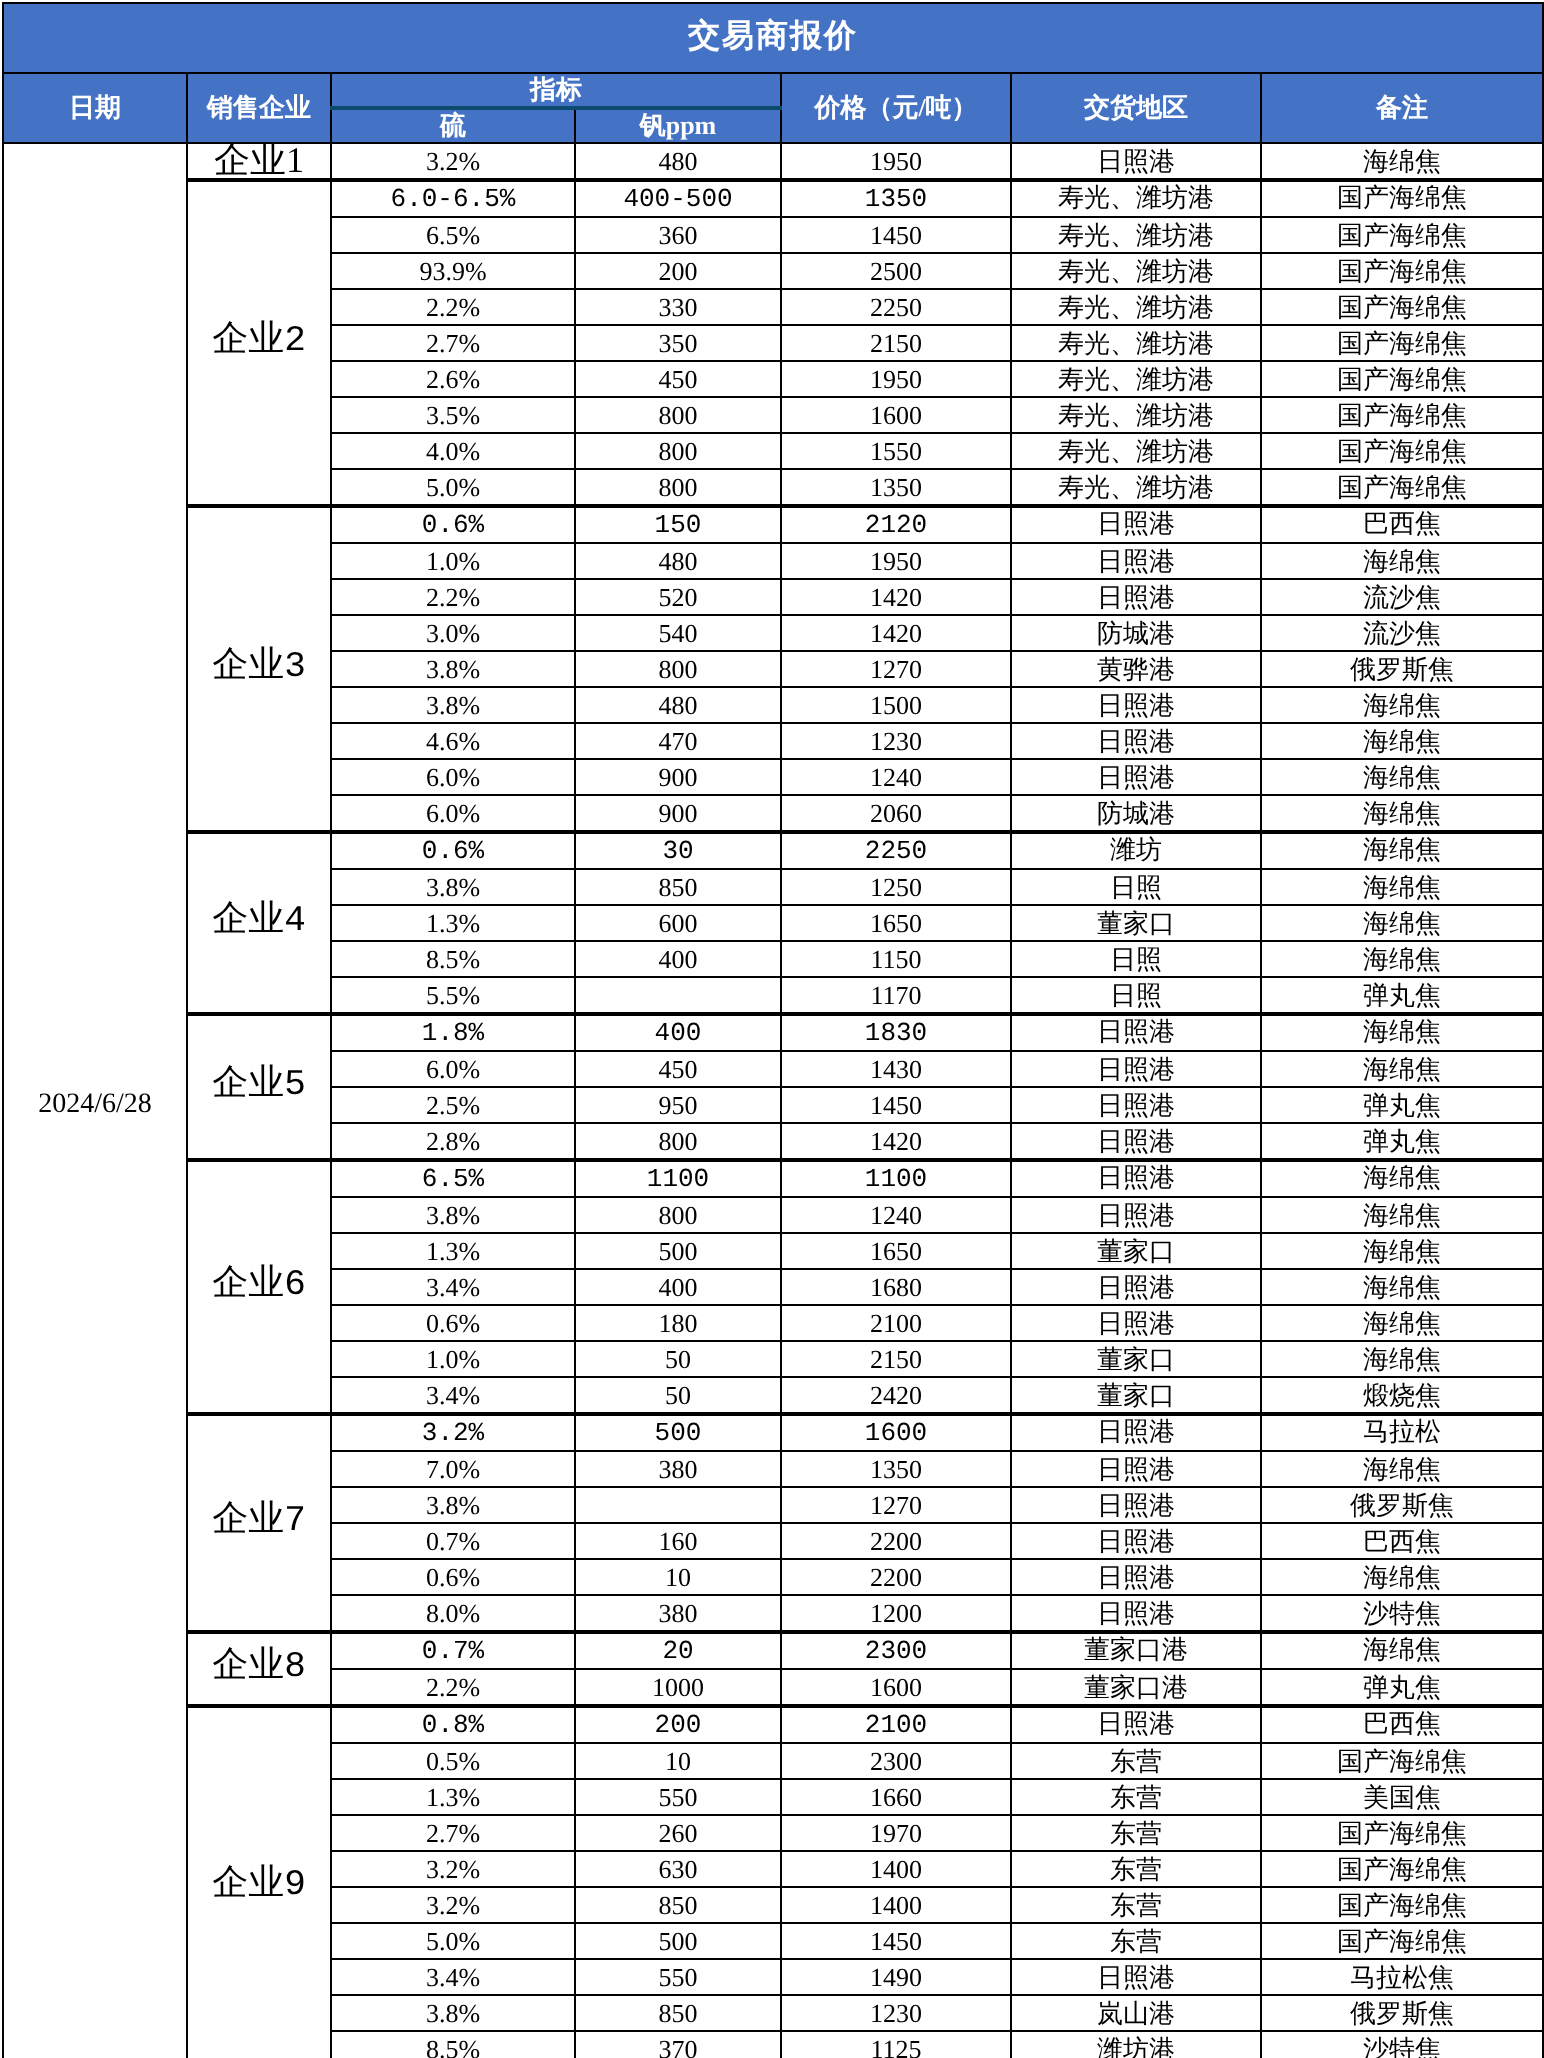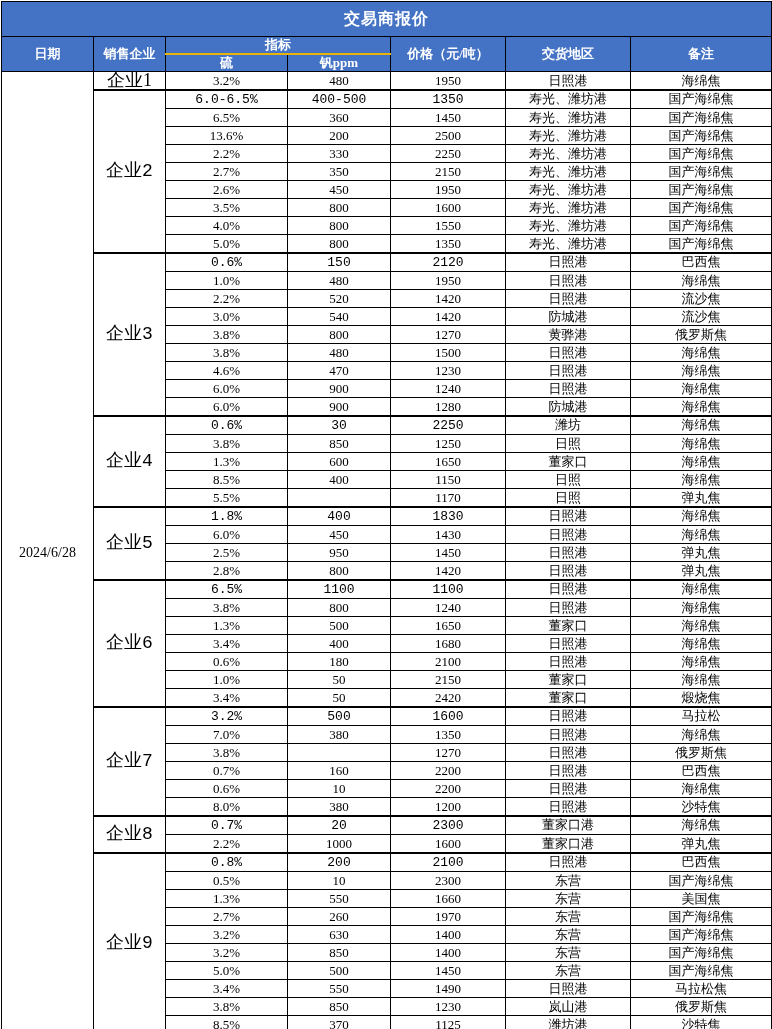--- a/index.html
+++ b/index.html
@@ -5,21 +5,21 @@
   html,body{margin:0;padding:0;background:#ffffff;}
   body{width:772px;height:1029px;overflow:hidden;
        font-family:"Liberation Serif","DejaVu Serif",serif;}
   table{border-collapse:collapse;table-layout:fixed;width:770px;margin:1px 0 0 1px;}
   th,td{border:1px solid #000;text-align:center;vertical-align:middle;
         padding:0;overflow:hidden;white-space:nowrap;
         font-size:13px;color:#000;height:17px;line-height:17px;}
   tr.title-row th{background:#4472C4;color:#fff;font-weight:bold;
         font-size:16px;height:34px;line-height:34px;letter-spacing:1px;}
   thead th{background:#4472C4;color:#fff;font-weight:bold;font-size:13px;height:16px;line-height:16px;}
-  th.indicator{border-bottom:2px solid #eab308;}
+  th.indicator{border-bottom:2px solid #0c4a6e;}
   tbody td{background:#ffffff;}
   tr.group-start td{border-top:2px solid #000;font-family:Liberation Mono, monospace;}
   td.date-cell{font-size:14px;}
   td.seller-cell{font-size:18px;}
 </style>
 </head>
 <body>
 
 <table>
   <colgroup>
@@ -67,21 +67,21 @@
         <td>国产海绵焦</td>
       </tr>
       <tr>
         <td>6.5%</td>
         <td>360</td>
         <td>1450</td>
         <td>寿光、潍坊港</td>
         <td>国产海绵焦</td>
       </tr>
       <tr>
-        <td>13.6%</td>
+        <td>93.9%</td>
         <td>200</td>
         <td>2500</td>
         <td>寿光、潍坊港</td>
         <td>国产海绵焦</td>
       </tr>
       <tr>
         <td>2.2%</td>
         <td>330</td>
         <td>2250</td>
         <td>寿光、潍坊港</td>
@@ -175,21 +175,21 @@
       <tr>
         <td>6.0%</td>
         <td>900</td>
         <td>1240</td>
         <td>日照港</td>
         <td>海绵焦</td>
       </tr>
       <tr>
         <td>6.0%</td>
         <td>900</td>
-        <td>1280</td>
+        <td>2060</td>
         <td>防城港</td>
         <td>海绵焦</td>
       </tr>
       <tr class="group-start">
         <td rowspan="5" class="seller-cell">企业4</td>
         <td>0.6%</td>
         <td>30</td>
         <td>2250</td>
         <td>潍坊</td>
         <td>海绵焦</td>

